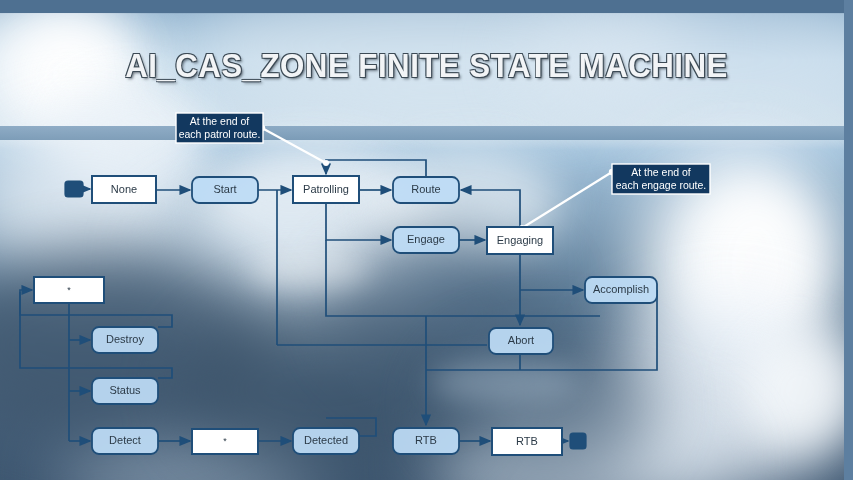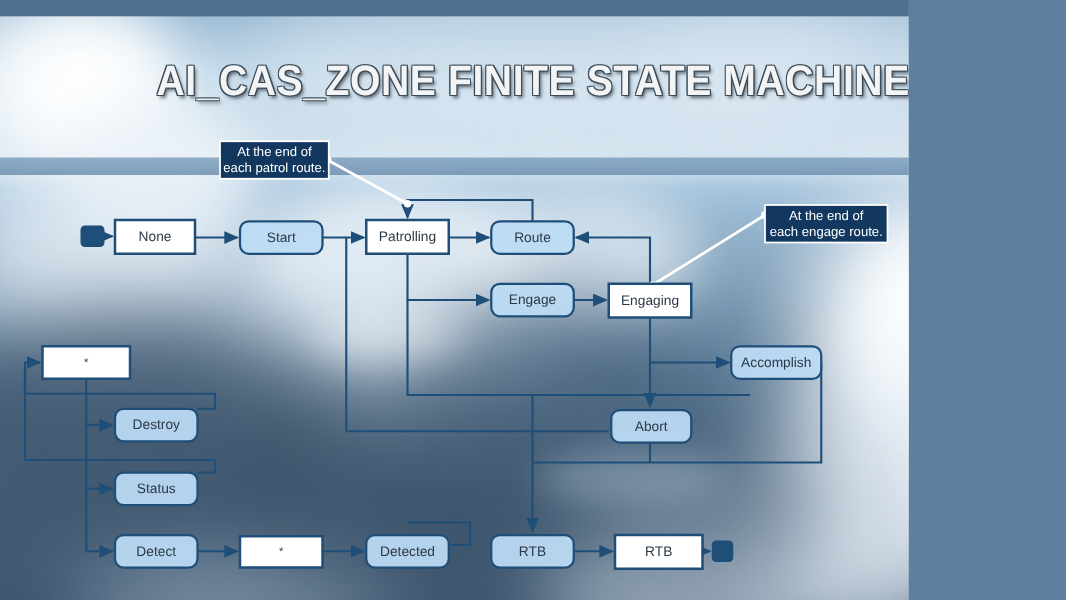--- a/index.html
+++ b/index.html
@@ -1,21 +1,21 @@
 <!DOCTYPE html>
 <html><head>
 <meta charset="utf-8">
 <style>
   html,body{margin:0;padding:0;}
   body{
     width:853px;height:480px;overflow:hidden;
     font-family:"Liberation Sans", sans-serif;
     background:#5d7fa0;
   }
-  #stage{position:relative;width:727px;height:480px;overflow:hidden;}
+  #stage{position:relative;width:822px;height:480px;overflow:hidden;padding-left:22px;}
 
   
   .bg{position:absolute;inset:0;}
   .sky{
     background:
       linear-gradient(180deg,
         #4d6f92 0px, #5a7c9e 12px,
         #8fb2ce 14px, #b9d3e6 60px,
         #cfe0ec 130px, #9fc0da 150px,
         #5d7b95 300px, #46607a 400px, #3e5771 480px);

